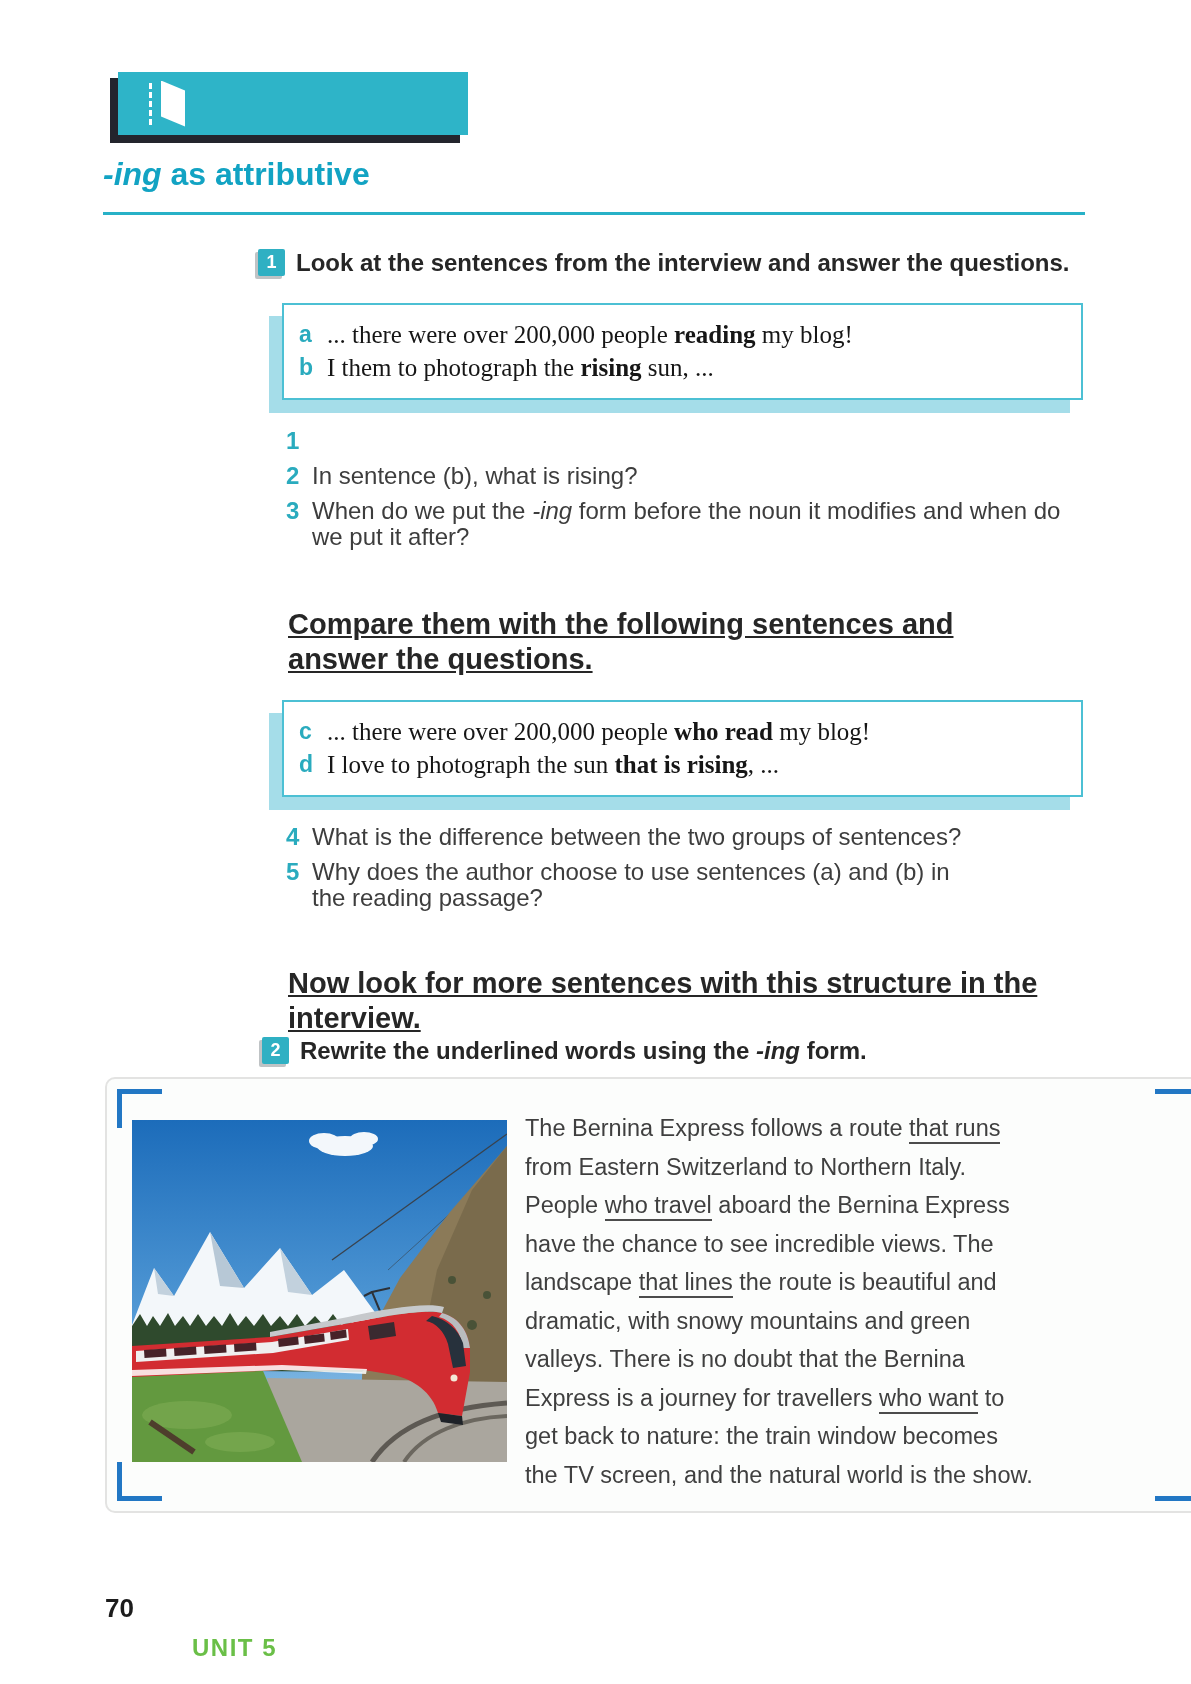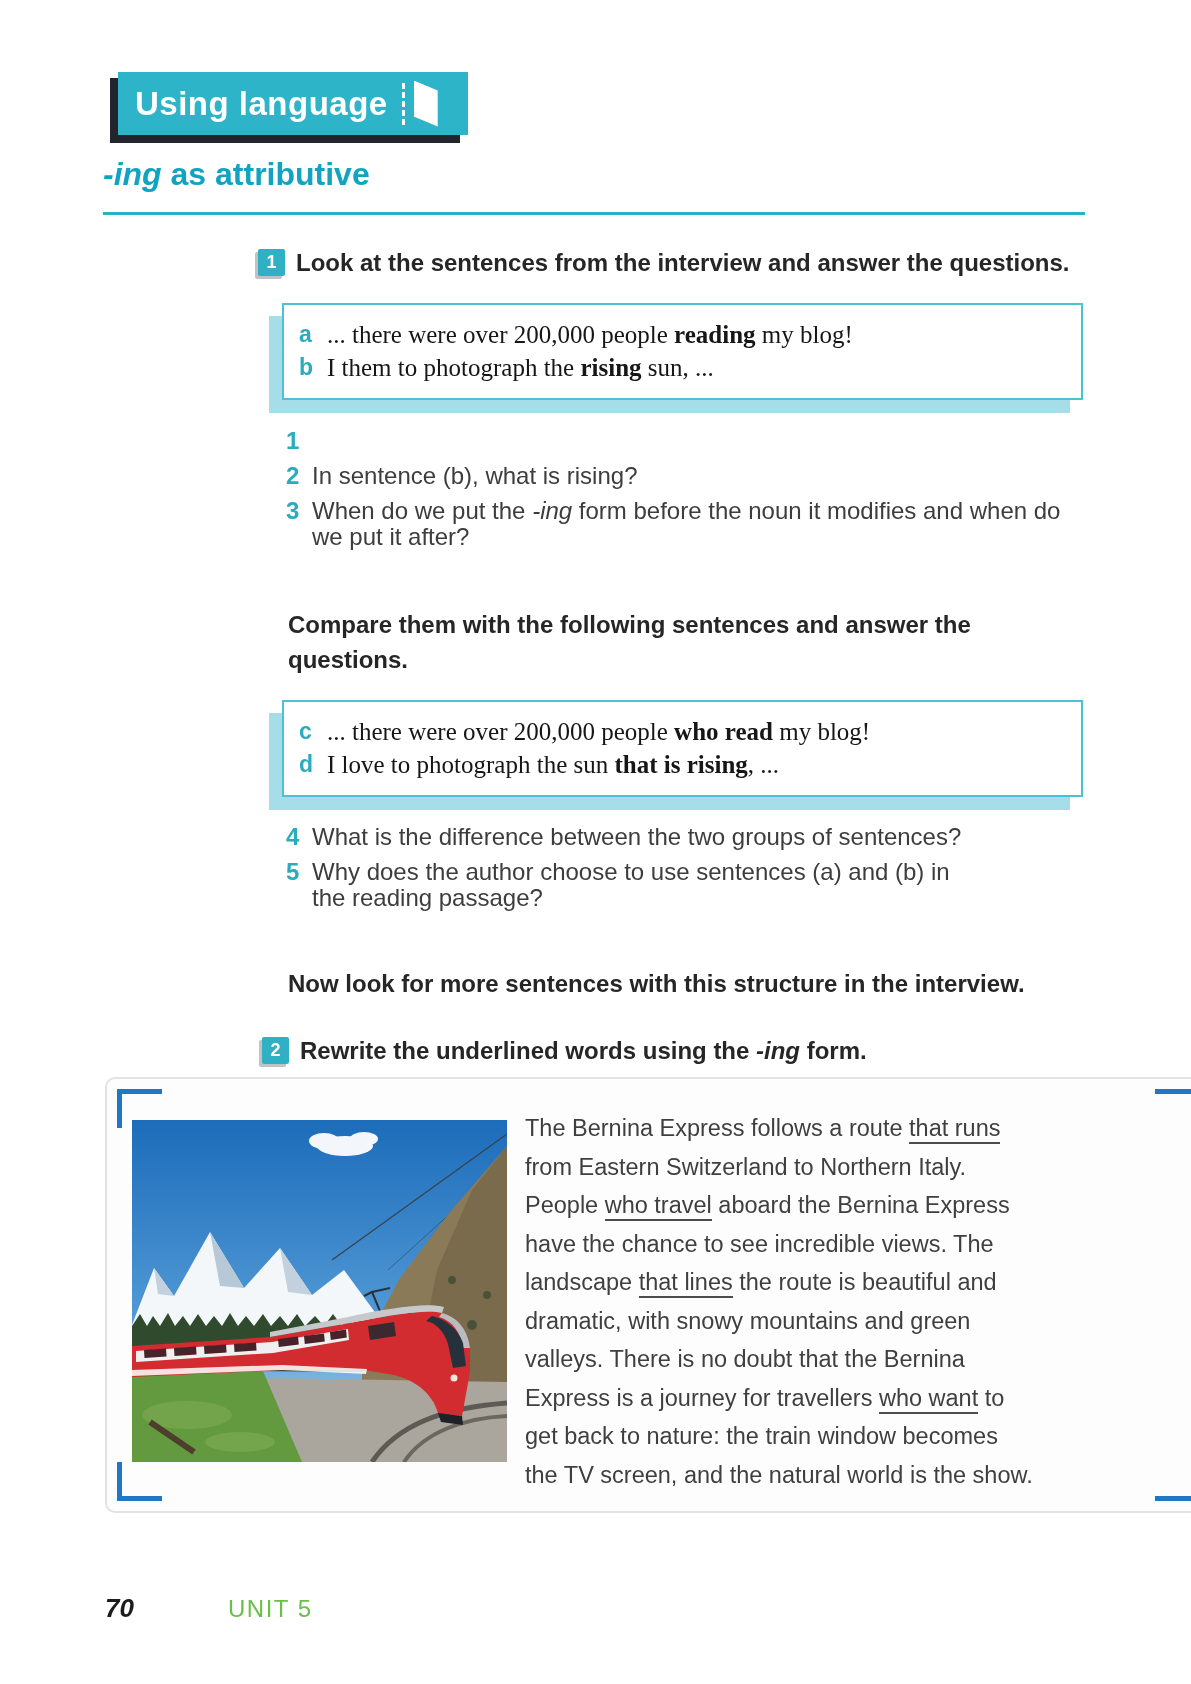--- a/index.html
+++ b/index.html
@@ -51,21 +51,21 @@
   .q-list { position:absolute; left:286px; width:792px; }
   .q-row { display:flex; gap:10px; margin-bottom:9px; }
   .q-num { color:#2aabbe; font-size:24px; font-weight:bold; min-width:16px; line-height:26px; }
   .q-text { font-size:24px; color:#3d3d3d; line-height:26px; }
   .q-row.wrap2 .q-text { max-width:648px; }
   .q-text em { font-style:italic; }
   .q-row + .q-row { margin-top:0; }
   .q-list .q-row { margin-bottom:9px; }
   .q-text span { display:inline; }
 
-  .bold-note { position:absolute; left:288px; font-size:24px; font-weight:bold; color:#262626; line-height:35px; }
+  .bold-note { position:absolute; left:288px; font-size:29px; font-weight:bold; color:#262626; line-height:35px;text-decoration:underline; }
 
   
   .frame {
     position:absolute; left:105px; top:1077px; width:1107px; height:436px;
     background:#fcfdfc; border:2px solid #e3e3e2; border-radius:10px;
   }
   .corner { position:absolute; width:45px; height:39px; }
   .corner.tl { left:10px;  top:10px;    border-left:5px solid #2277c4; border-top:5px solid #2277c4; }
   .corner.tr { right:10px; top:10px;    border-right:5px solid #2277c4; border-top:5px solid #2277c4; }
   .corner.bl { left:10px;  bottom:10px; border-left:5px solid #2277c4; border-bottom:5px solid #2277c4; }
@@ -73,31 +73,30 @@
 
   .photo { position:absolute; left:25px; top:41px; width:375px; height:342px; }
 
   .passage {
     position:absolute; left:418px; top:30px; width:512px;
     font-size:23.5px; line-height:38.5px; color:#3f3f3f;
   }
   .passage .u { border-bottom:2.5px solid #4c4c4c; padding-bottom:1px; }
 
   
-  .page-number { position:absolute; left:105px; top:1593px; font-size:26px; font-weight:bold; color:#1c1c1c;font-style:italic; }
-  .unit-label  { position:absolute; left:192px; top:1595px; font-size:24px; font-weight:normal; color:#6abf47; letter-spacing:1.5px;margin-left:36px; }
+  .page-number { position:absolute; left:105px; top:1593px; font-size:26px; font-weight:bold; color:#1c1c1c; }
+  .unit-label  { position:absolute; left:192px; top:1634px; font-size:24px; font-weight:bold; color:#6abf47; letter-spacing:1.5px; }
 </style>
 </head>
 <body>
 
 <div class="page">
 
   <div class="banner-shadow"></div>
   <div class="banner">
-    <span class="banner-title">Using language</span>
     <span class="banner-dash"></span>
     <span class="banner-flag"></span>
   </div>
 
   <div class="section-heading"><em>-ing</em><span> as attributive</span></div>
   <div class="heading-rule"></div>
 
   <div class="ex-row" style="left:258px; top:248px; width:820px;">
     <span class="badge">1</span>
     <span class="ex-instruction">Look at the sentences from the interview and answer the questions.</span>

